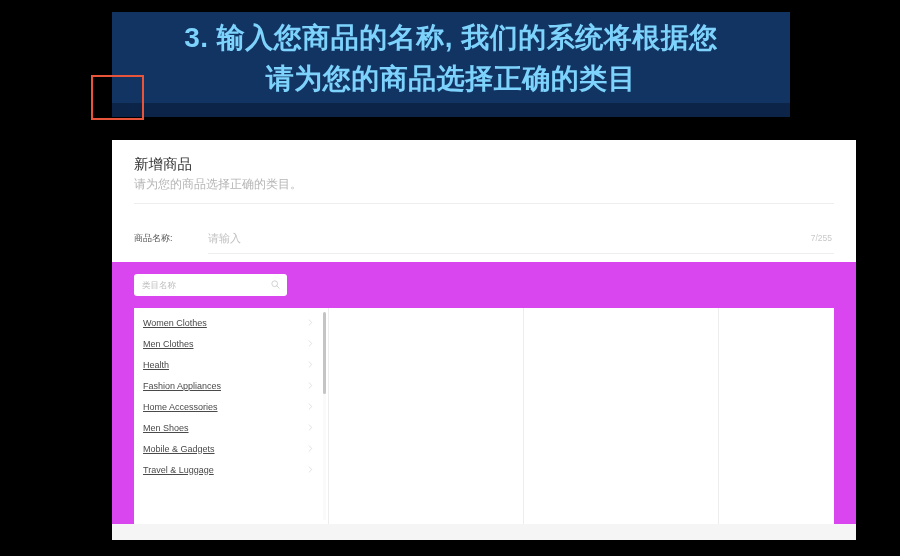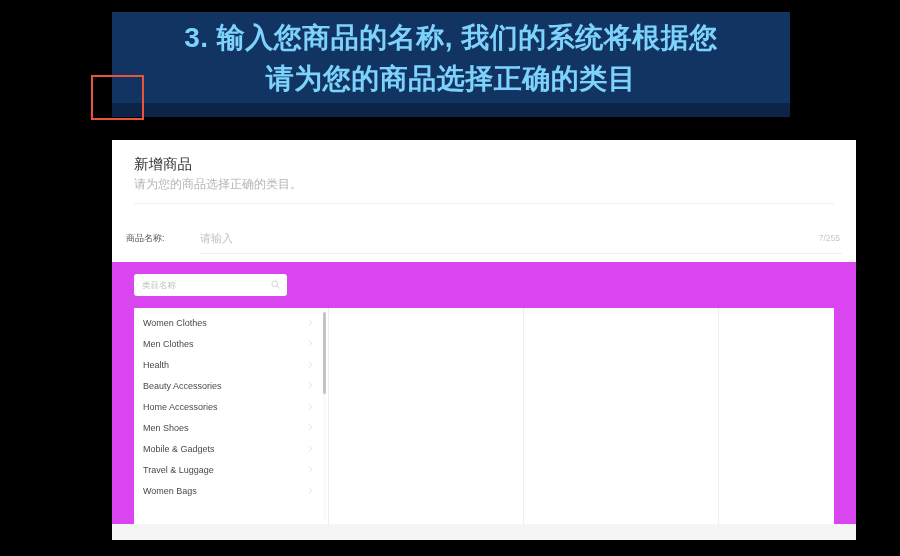--- a/index.html
+++ b/index.html
@@ -83,21 +83,21 @@
     background: #eeeeee;
     margin: 12px 0 0 0;
   }
 
   
   #form-row {
     position: relative;
     height: 48px;
     display: flex;
     align-items: center;
-    padding: 0 14px;
+    padding: 0 22px;
     box-sizing: border-box;
   }
   #name-label-box {
     position: absolute;
     left: 91px;
     top: 75px;
     width: 53px;
     height: 45px;
     border: 2px solid #e8553a;
     box-sizing: border-box;
@@ -219,20 +219,21 @@
     padding: 0 14px 0 9px;
     box-sizing: border-box;
     cursor: pointer;
   }
   .cat-label {
     font-size: 9px;
     color: #4a4a4a;
     white-space: nowrap;
     overflow: hidden;
     text-overflow: ellipsis;
+    text-decoration: underline;
   }
   .chev {
     width: 7px;
     height: 7px;
     flex: 0 0 auto;
     opacity: 0.42;
   }
   #col1-scrollbar-track {
     position: absolute;
     right: 2px;
@@ -306,21 +307,21 @@
                 <polyline points="5,2 11,8 5,14" fill="none" stroke="#999999" stroke-width="1.6" stroke-linecap="round" stroke-linejoin="round"></polyline>
               </svg>
             </div>
             <div class="cat-item">
               <span class="cat-label">Health</span>
               <svg class="chev" viewBox="0 0 16 16">
                 <polyline points="5,2 11,8 5,14" fill="none" stroke="#999999" stroke-width="1.6" stroke-linecap="round" stroke-linejoin="round"></polyline>
               </svg>
             </div>
             <div class="cat-item">
-              <span class="cat-label">Beauty Accessories</span>
+              <span class="cat-label">Fashion Appliances</span>
               <svg class="chev" viewBox="0 0 16 16">
                 <polyline points="5,2 11,8 5,14" fill="none" stroke="#999999" stroke-width="1.6" stroke-linecap="round" stroke-linejoin="round"></polyline>
               </svg>
             </div>
             <div class="cat-item">
               <span class="cat-label">Home Accessories</span>
               <svg class="chev" viewBox="0 0 16 16">
                 <polyline points="5,2 11,8 5,14" fill="none" stroke="#999999" stroke-width="1.6" stroke-linecap="round" stroke-linejoin="round"></polyline>
               </svg>
             </div>
@@ -331,26 +332,20 @@
               </svg>
             </div>
             <div class="cat-item">
               <span class="cat-label">Mobile &amp; Gadgets</span>
               <svg class="chev" viewBox="0 0 16 16">
                 <polyline points="5,2 11,8 5,14" fill="none" stroke="#999999" stroke-width="1.6" stroke-linecap="round" stroke-linejoin="round"></polyline>
               </svg>
             </div>
             <div class="cat-item">
               <span class="cat-label">Travel &amp; Luggage</span>
-              <svg class="chev" viewBox="0 0 16 16">
-                <polyline points="5,2 11,8 5,14" fill="none" stroke="#999999" stroke-width="1.6" stroke-linecap="round" stroke-linejoin="round"></polyline>
-              </svg>
-            </div>
-            <div class="cat-item">
-              <span class="cat-label">Women Bags</span>
               <svg class="chev" viewBox="0 0 16 16">
                 <polyline points="5,2 11,8 5,14" fill="none" stroke="#999999" stroke-width="1.6" stroke-linecap="round" stroke-linejoin="round"></polyline>
               </svg>
             </div>
           </div>
         <div id="col1-scrollbar-track"></div>
         <div id="col1-scrollbar-thumb"></div>
       </div>
       <div id="col-2" class="cascader-col"></div>
       <div id="col-3" class="cascader-col"></div>

